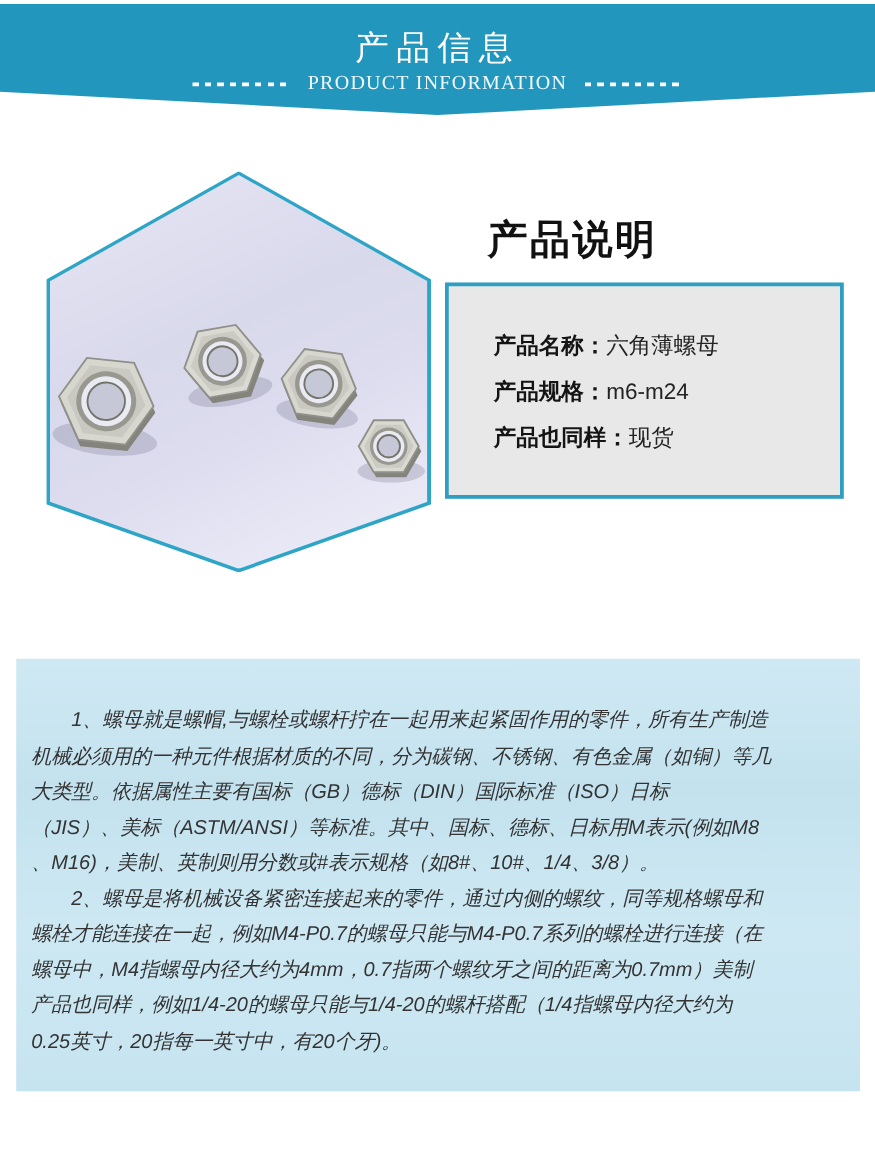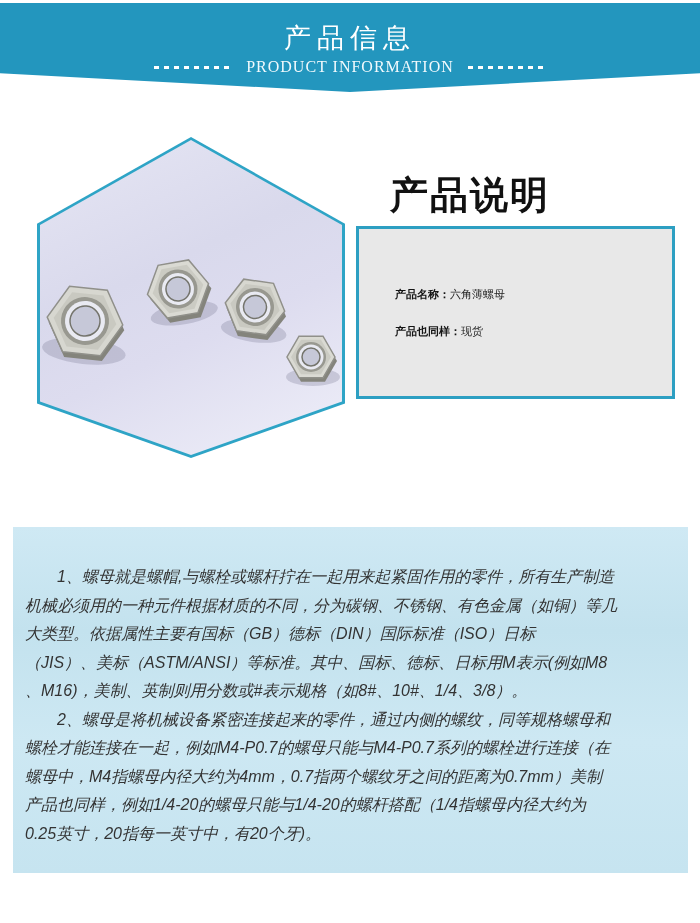--- a/index.html
+++ b/index.html
@@ -43,29 +43,29 @@
   }
   .hex-inner {
     position:absolute; left:3px; top:3px; right:3px; bottom:3px;
     clip-path:polygon(50% 0, 100% 27%, 100% 83%, 50% 100%, 0 83%, 0 27%);
     background:linear-gradient(155deg,#e6e6f4 0%,#d9d9ec 40%,#dddcef 60%,#efeff9 100%);
   }
   .hex-inner svg { position:absolute; left:0; top:0; }
 
   .section-title {
     position:absolute; left:390px; top:73px;
-    font-size:38px; font-weight:600; letter-spacing:2px; color:#111111;
+    font-size:32px; font-weight:600; letter-spacing:2px; color:#111111;
   }
   .spec-box {
     position:absolute; left:356px; top:129px; width:319px; height:173px;
     background:#e8e8e8; border:3px solid #2d9fc2;
     display:flex; flex-direction:column; justify-content:center;
     gap:13px; padding-left:36px;
   }
-  .spec-row { font-size:11px; line-height:24px; white-space:nowrap; }
+  .spec-row { font-size:18px; line-height:24px; white-space:nowrap; }
   .spec-label { font-weight:bold; color:#141414; }
   .spec-value { font-weight:normal; color:#232323; }
 
   
   .description-panel {
     position:absolute; left:13px; top:527px; width:675px; height:346px;
     background:linear-gradient(180deg,#cfe9f4 0%,#c3e2ee 30%,#cde8f3 62%,#c6e4f0 100%);
     padding:36px 11px 0 12px;
     color:#333333; font-size:16px; line-height:28.5px;font-style:italic;
   }
@@ -143,20 +143,23 @@
       </div>
     </div>
 
     <h2 class="section-title">产品说明</h2>
 
     <div class="spec-box">
       <div class="spec-row">
         <span class="spec-label">产品名称：</span><span class="spec-value">六角薄螺母</span>
       </div>
       <div class="spec-row">
+        <span class="spec-label">产品规格：</span><span class="spec-value">m6-m24</span>
+      </div>
+      <div class="spec-row">
         <span class="spec-label">产品也同样：</span><span class="spec-value">现货</span>
       </div>
     </div>
   </section>
 
   <section class="description-panel">
     <p>1、螺母就是螺帽,与螺栓或螺杆拧在一起用来起紧固作用的零件，所有生产制造
 机械必须用的一种元件根据材质的不同，分为碳钢、不锈钢、有色金属（如铜）等几
 大类型。依据属性主要有国标（GB）德标（DIN）国际标准（ISO）日标
 （JIS）、美标（ASTM/ANSI）等标准。其中、国标、德标、日标用M表示(例如M8

